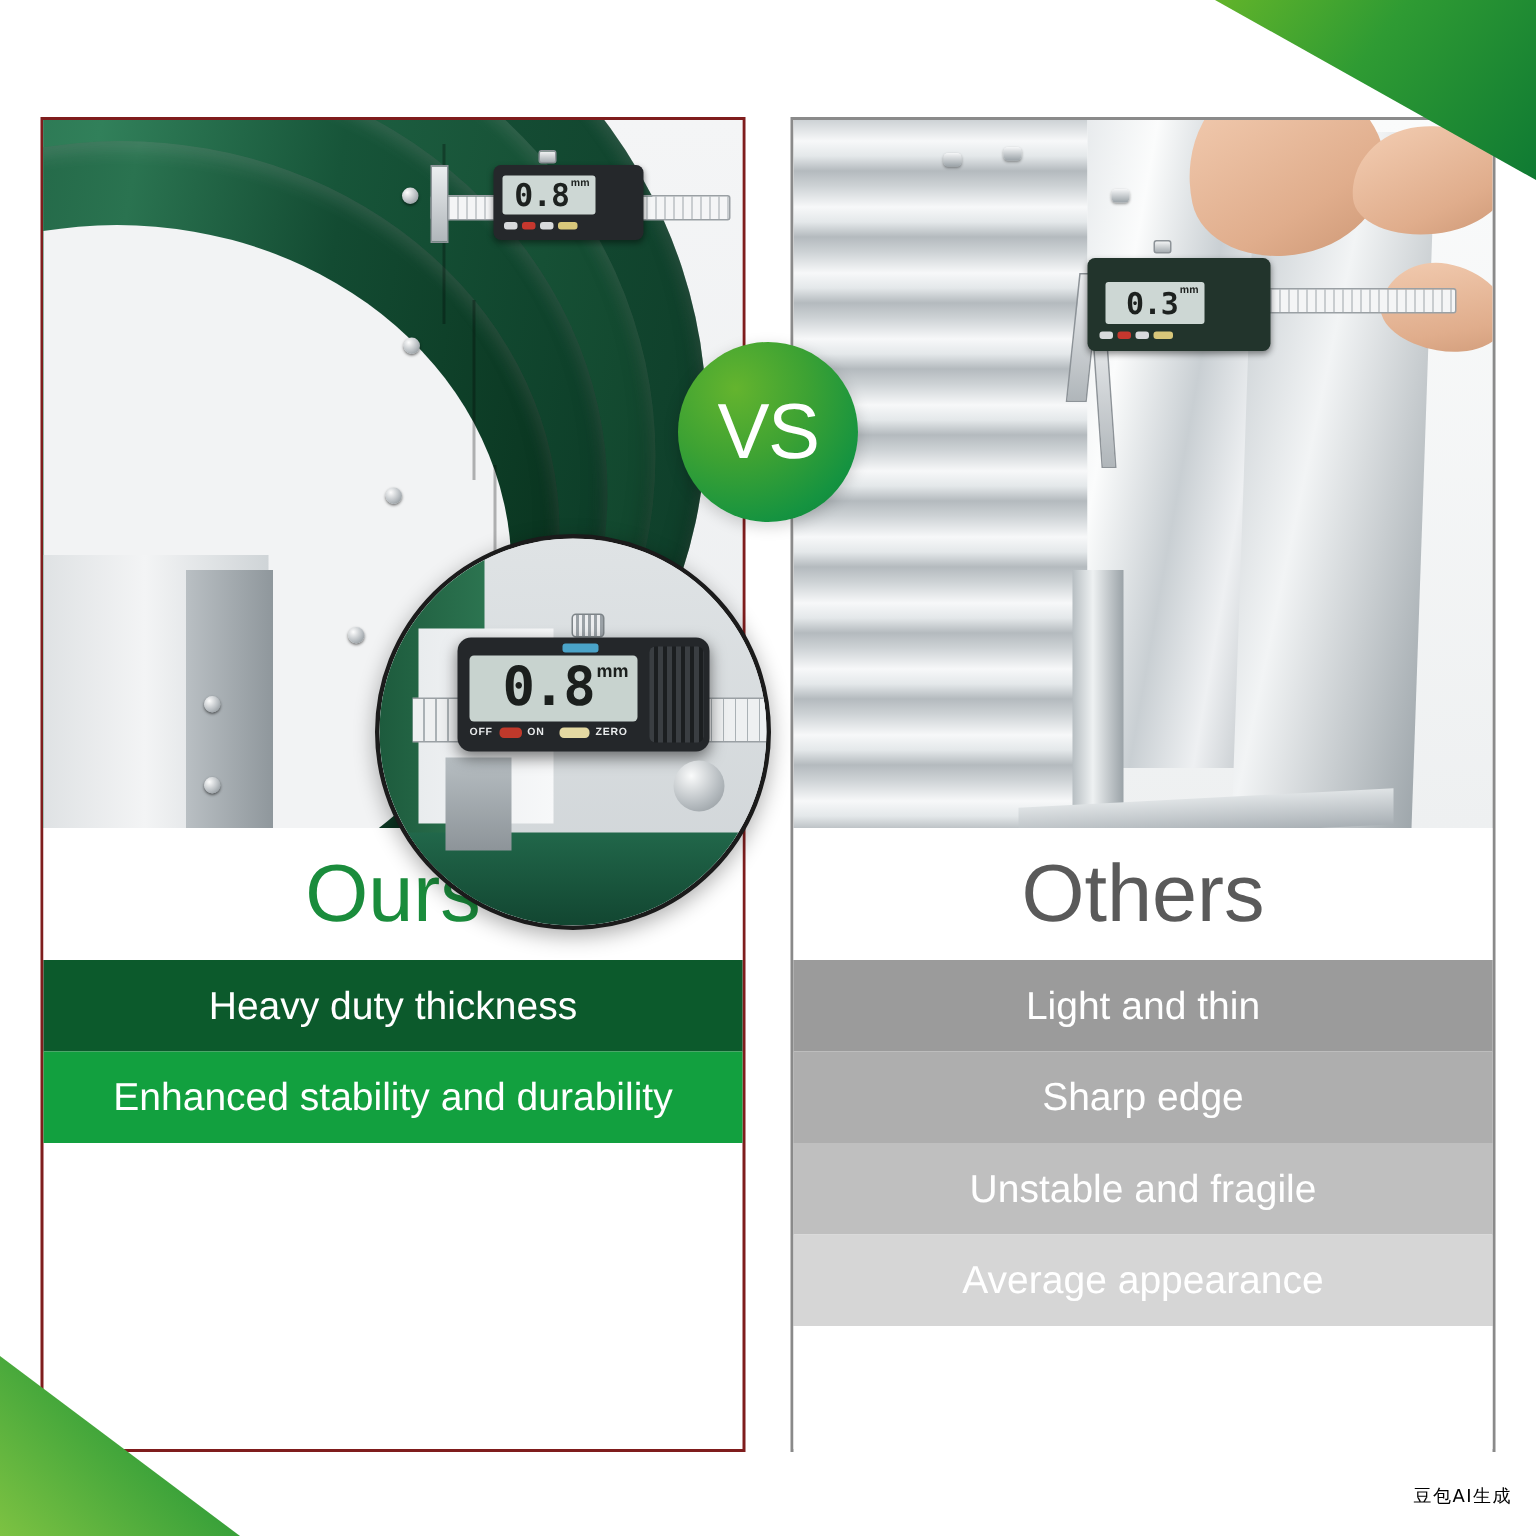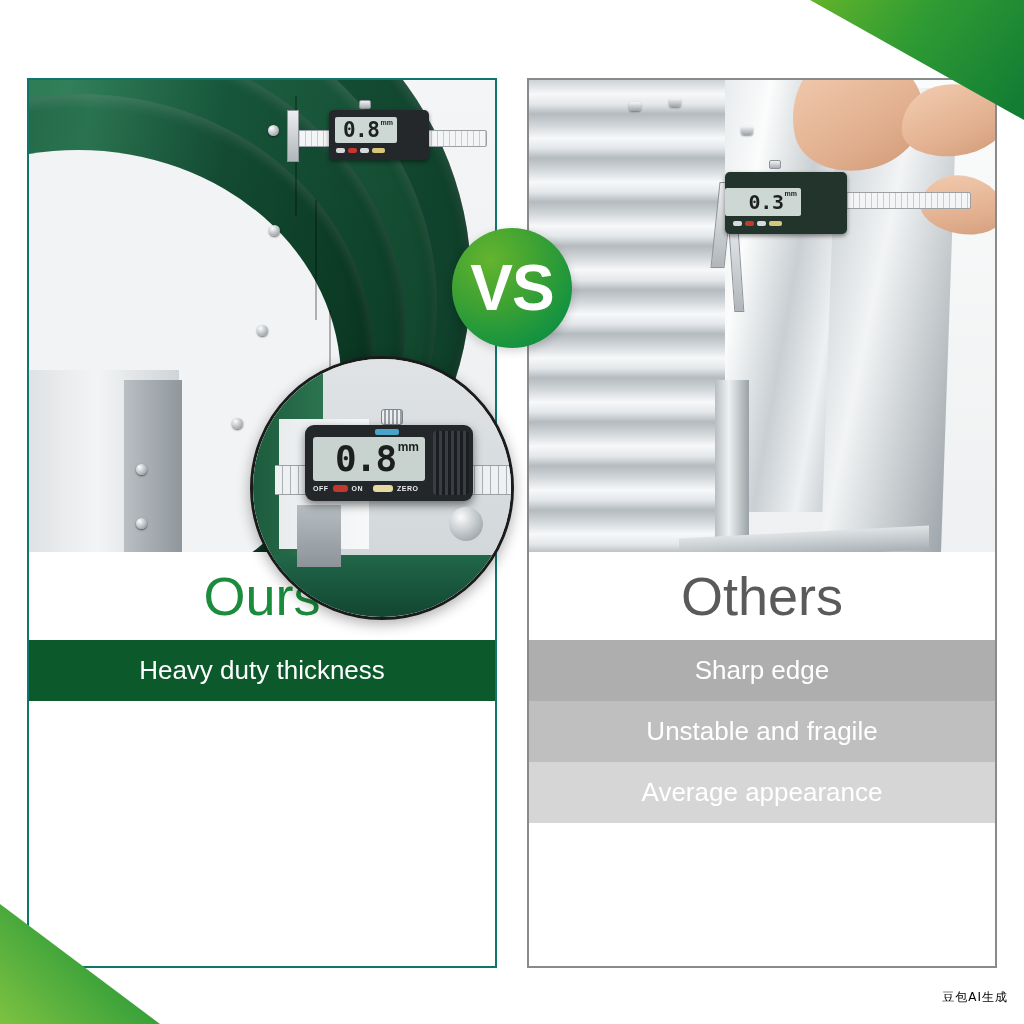--- a/index.html
+++ b/index.html
@@ -23,21 +23,21 @@
     background:linear-gradient(45deg,#7dc242 0%,#3ba23a 55%,#157a35 100%);
     clip-path:polygon(0 0,0 100%,100% 100%);
     z-index:40;pointer-events:none;
   }
 
   
   .panel{
     position:absolute;top:78px;height:890px;width:470px;
     background:#ffffff;box-sizing:border-box;
   }
-  .panel-left{left:27px;border:2px solid #0f766e;}
+  .panel-left{left:27px;border:2px solid #7f1d1d;}
   .panel-right{left:527px;border:2px solid #8a8a8a;}
 
   .photo{position:relative;height:472px;width:100%;overflow:hidden;}
 
   
   .bed-bg{
     position:absolute;inset:0;
     background:
       radial-gradient(ellipse at 18% 108%,#ffffff 0 30%,rgba(255,255,255,0) 31%),
       linear-gradient(#f4f5f6,#eceef0);
@@ -189,21 +189,21 @@
   .swbtn.cream{background:#e4d9a2;}
 
   
   .vs{
     position:absolute;left:452px;top:228px;width:120px;height:120px;border-radius:50%;
     background:radial-gradient(circle at 32% 26%,#64b42e 0%,#3da233 40%,#159340 75%,#0c7f37 100%);
     display:flex;align-items:center;justify-content:center;z-index:60;
     box-shadow:0 3px 10px rgba(0,0,0,.18);
   }
   .vs span{
-    color:#ffffff;font-size:64px;font-weight:700;letter-spacing:-1px;line-height:1;
+    color:#ffffff;font-size:52px;font-weight:400;letter-spacing:-1px;line-height:1;
     font-family:"Liberation Sans","DejaVu Sans",sans-serif;
     text-align:center;
   }
 
   
   .heading{
     height:88px;display:flex;align-items:center;justify-content:center;
     background:#ffffff;
   }
   .heading span{font-size:54px;line-height:1;font-weight:400;}
@@ -306,20 +306,23 @@
     </div>
 
     <div class="heading heading-left">
       <span>Ours</span>
     </div>
 
     <div class="rows">
       <div class="row" style="background:#0c5a2c;">
         <span>Heavy duty thickness</span>
       </div>
+      <div class="row" style="background:#12a03f;">
+        <span>Enhanced stability and durability</span>
+      </div>
     </div>
 
   </div>
 
   <div class="panel panel-right">
 
     <div class="photo">
       <div class="galv-bg"></div>
       <div class="corrugated"></div>
       <div class="galv-face"></div>
@@ -334,39 +337,42 @@
       <div class="hand" style="left:262px;top:-30px;width:132px;height:120px;transform:rotate(-12deg);"></div>
       <div class="hand" style="left:372px;top:4px;width:104px;height:72px;transform:rotate(-6deg);"></div>
       <div class="hand" style="left:392px;top:96px;width:84px;height:58px;transform:rotate(10deg);"></div>
 
       <div class="caliper-sm" style="left:162px;top:78px;width:240px;height:104px;">
         <div class="cal-beam" style="left:60px;top:34px;width:220px;"></div>
         <div class="cal-jaw" style="left:24px;top:24px;width:14px;height:86px;transform:skewX(-6deg);"></div>
         <div class="cal-jaw" style="left:40px;top:58px;width:10px;height:96px;transform:skewX(4deg);"></div>
         <div class="cal-knob" style="left:78px;top:2px;"></div>
         <div class="cal-body green" style="left:34px;top:14px;width:122px;height:62px;">
-          <div class="cal-lcd" style="left:0;top:16px;width:76px;height:28px;align-items:center;">
+          <div class="cal-lcd" style="left:12px;top:16px;width:66px;height:28px;align-items:center;">
             <span class="cal-val" style="font-size:20px;">0.3</span>
             <span class="cal-unit">mm</span>
           </div>
           <div class="cal-btns" style="left:8px;top:49px;">
             <span class="cb off"></span>
             <span class="cb red"></span>
             <span class="cb on"></span>
             <span class="cb zero"></span>
           </div>
         </div>
       </div>
     </div>
 
     <div class="heading heading-right">
       <span>Others</span>
     </div>
 
     <div class="rows">
+      <div class="row" style="background:#9b9b9b;">
+        <span>Light and thin</span>
+      </div>
       <div class="row" style="background:#aeaeae;">
         <span>Sharp edge</span>
       </div>
       <div class="row" style="background:#bfbfbf;">
         <span>Unstable and fragile</span>
       </div>
       <div class="row" style="background:#d6d6d6;">
         <span>Average appearance</span>
       </div>
     </div>

